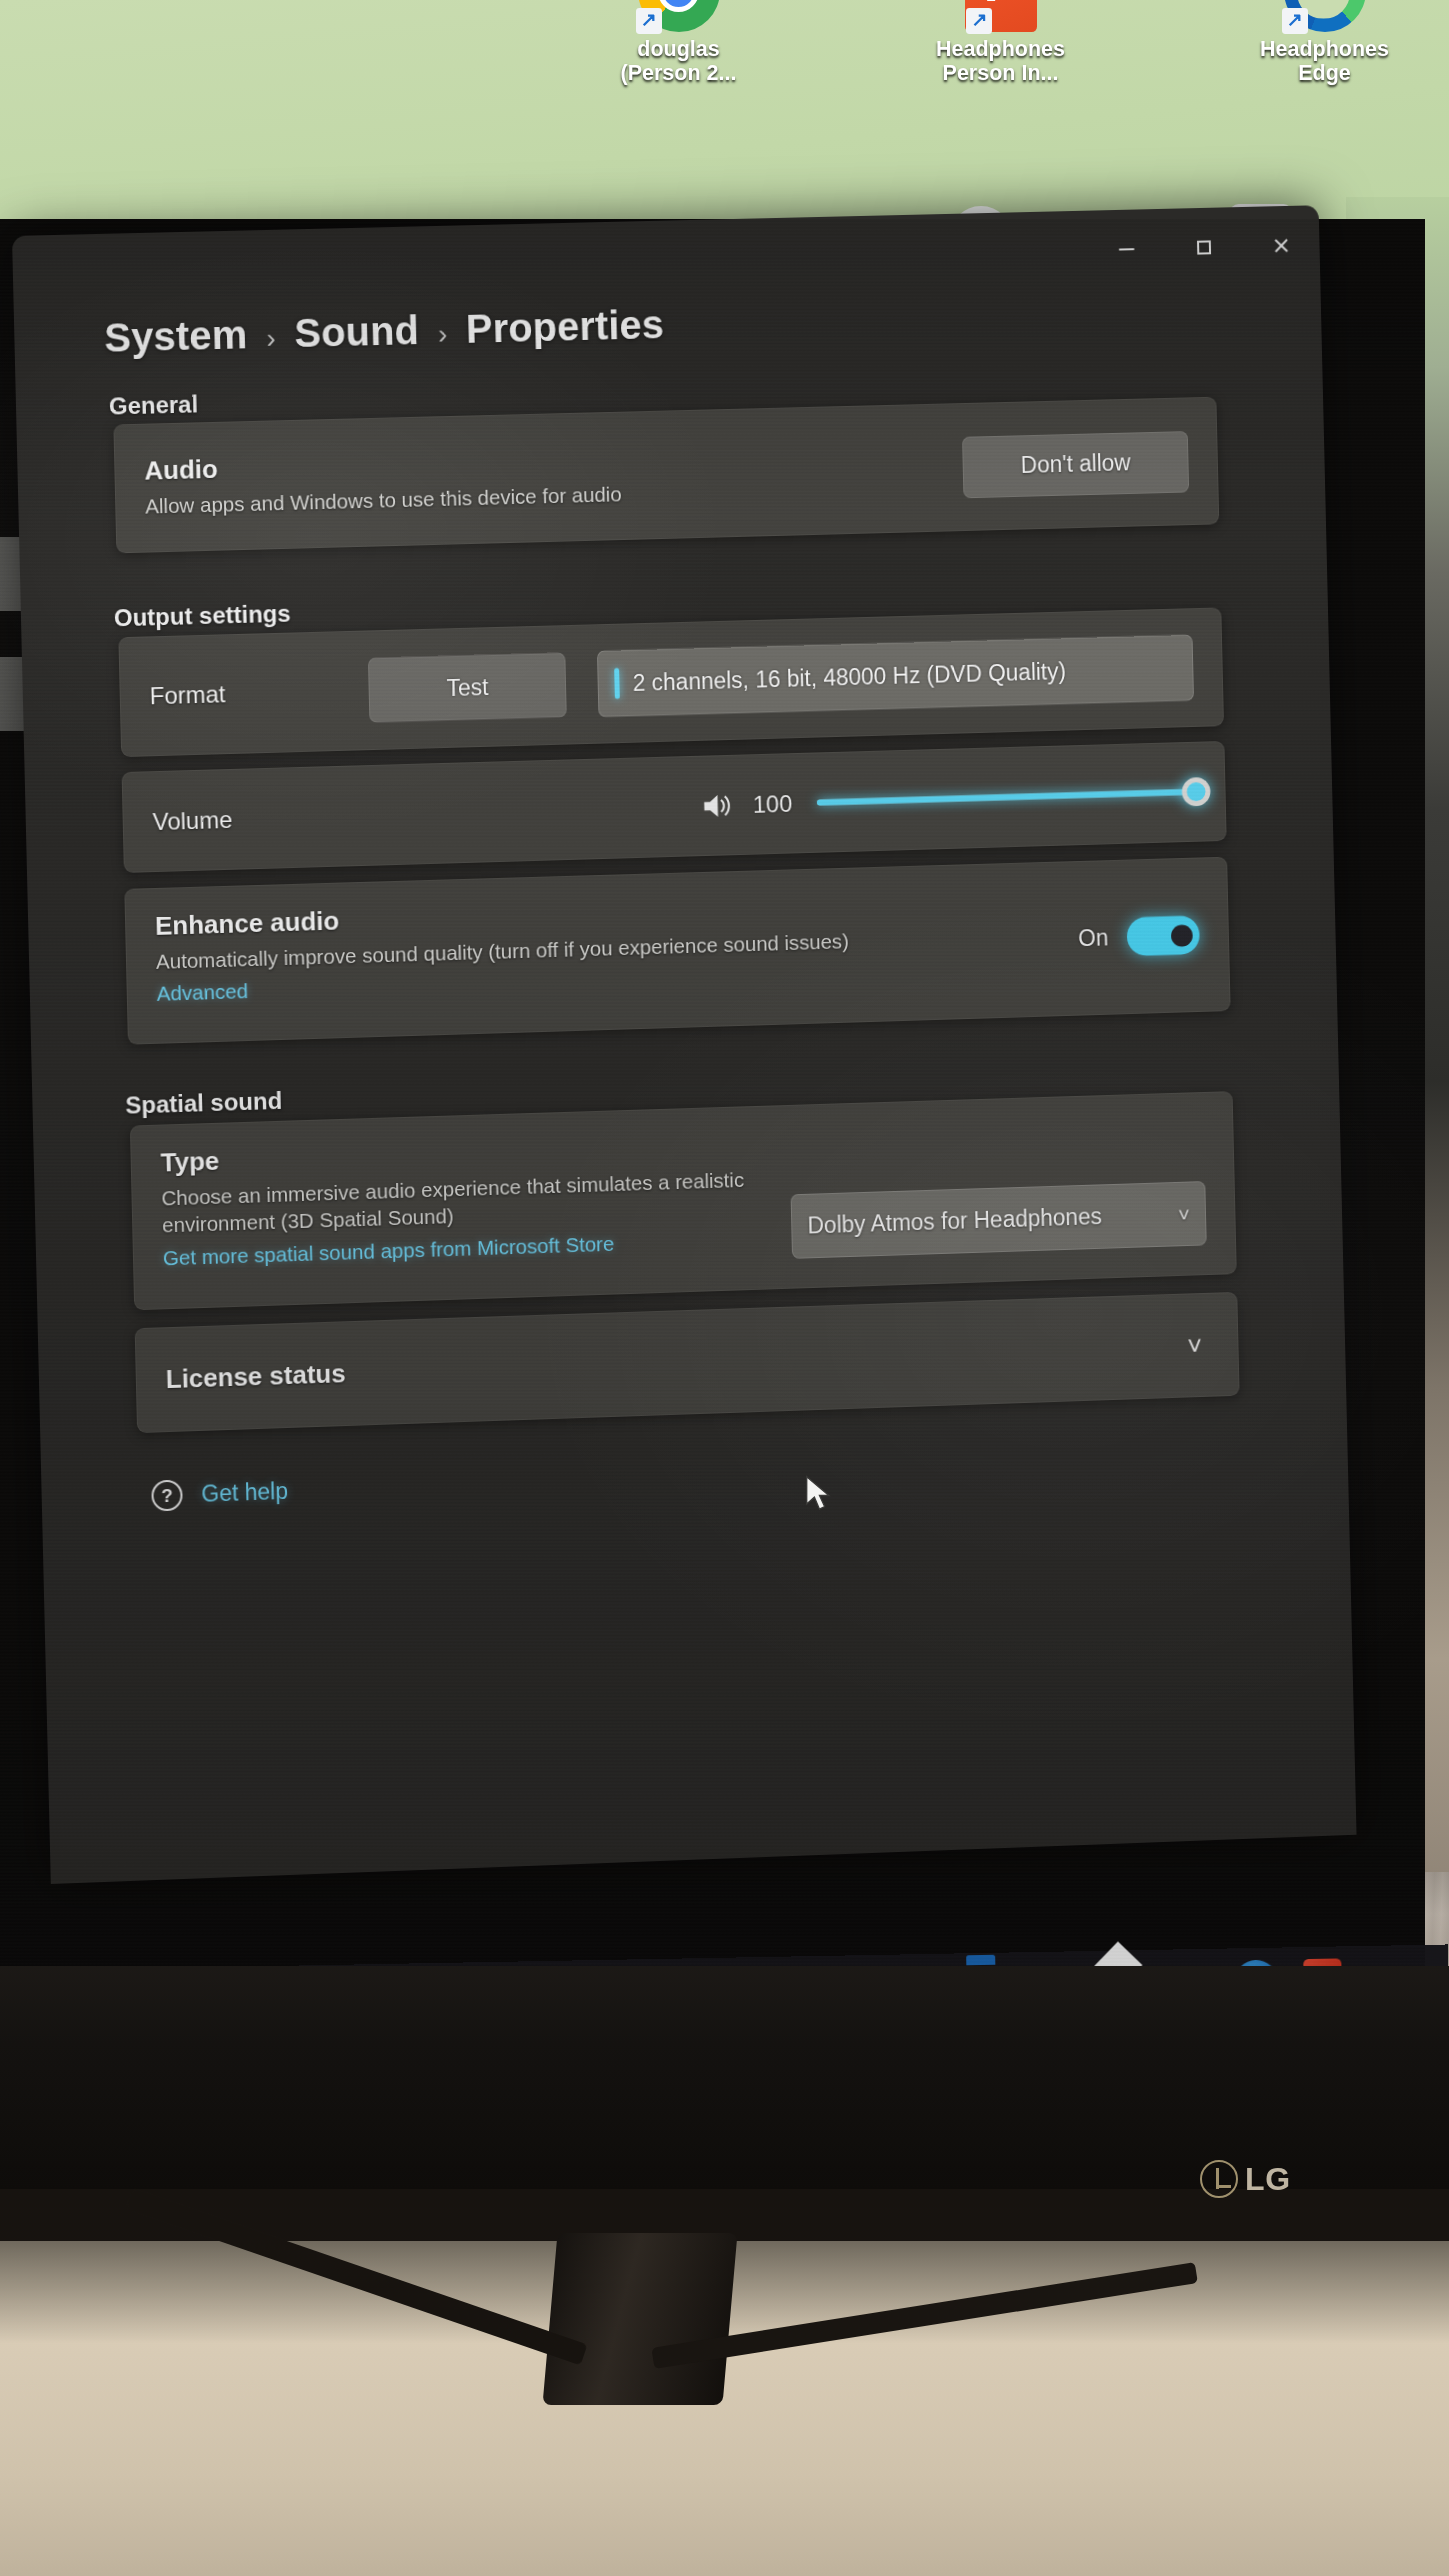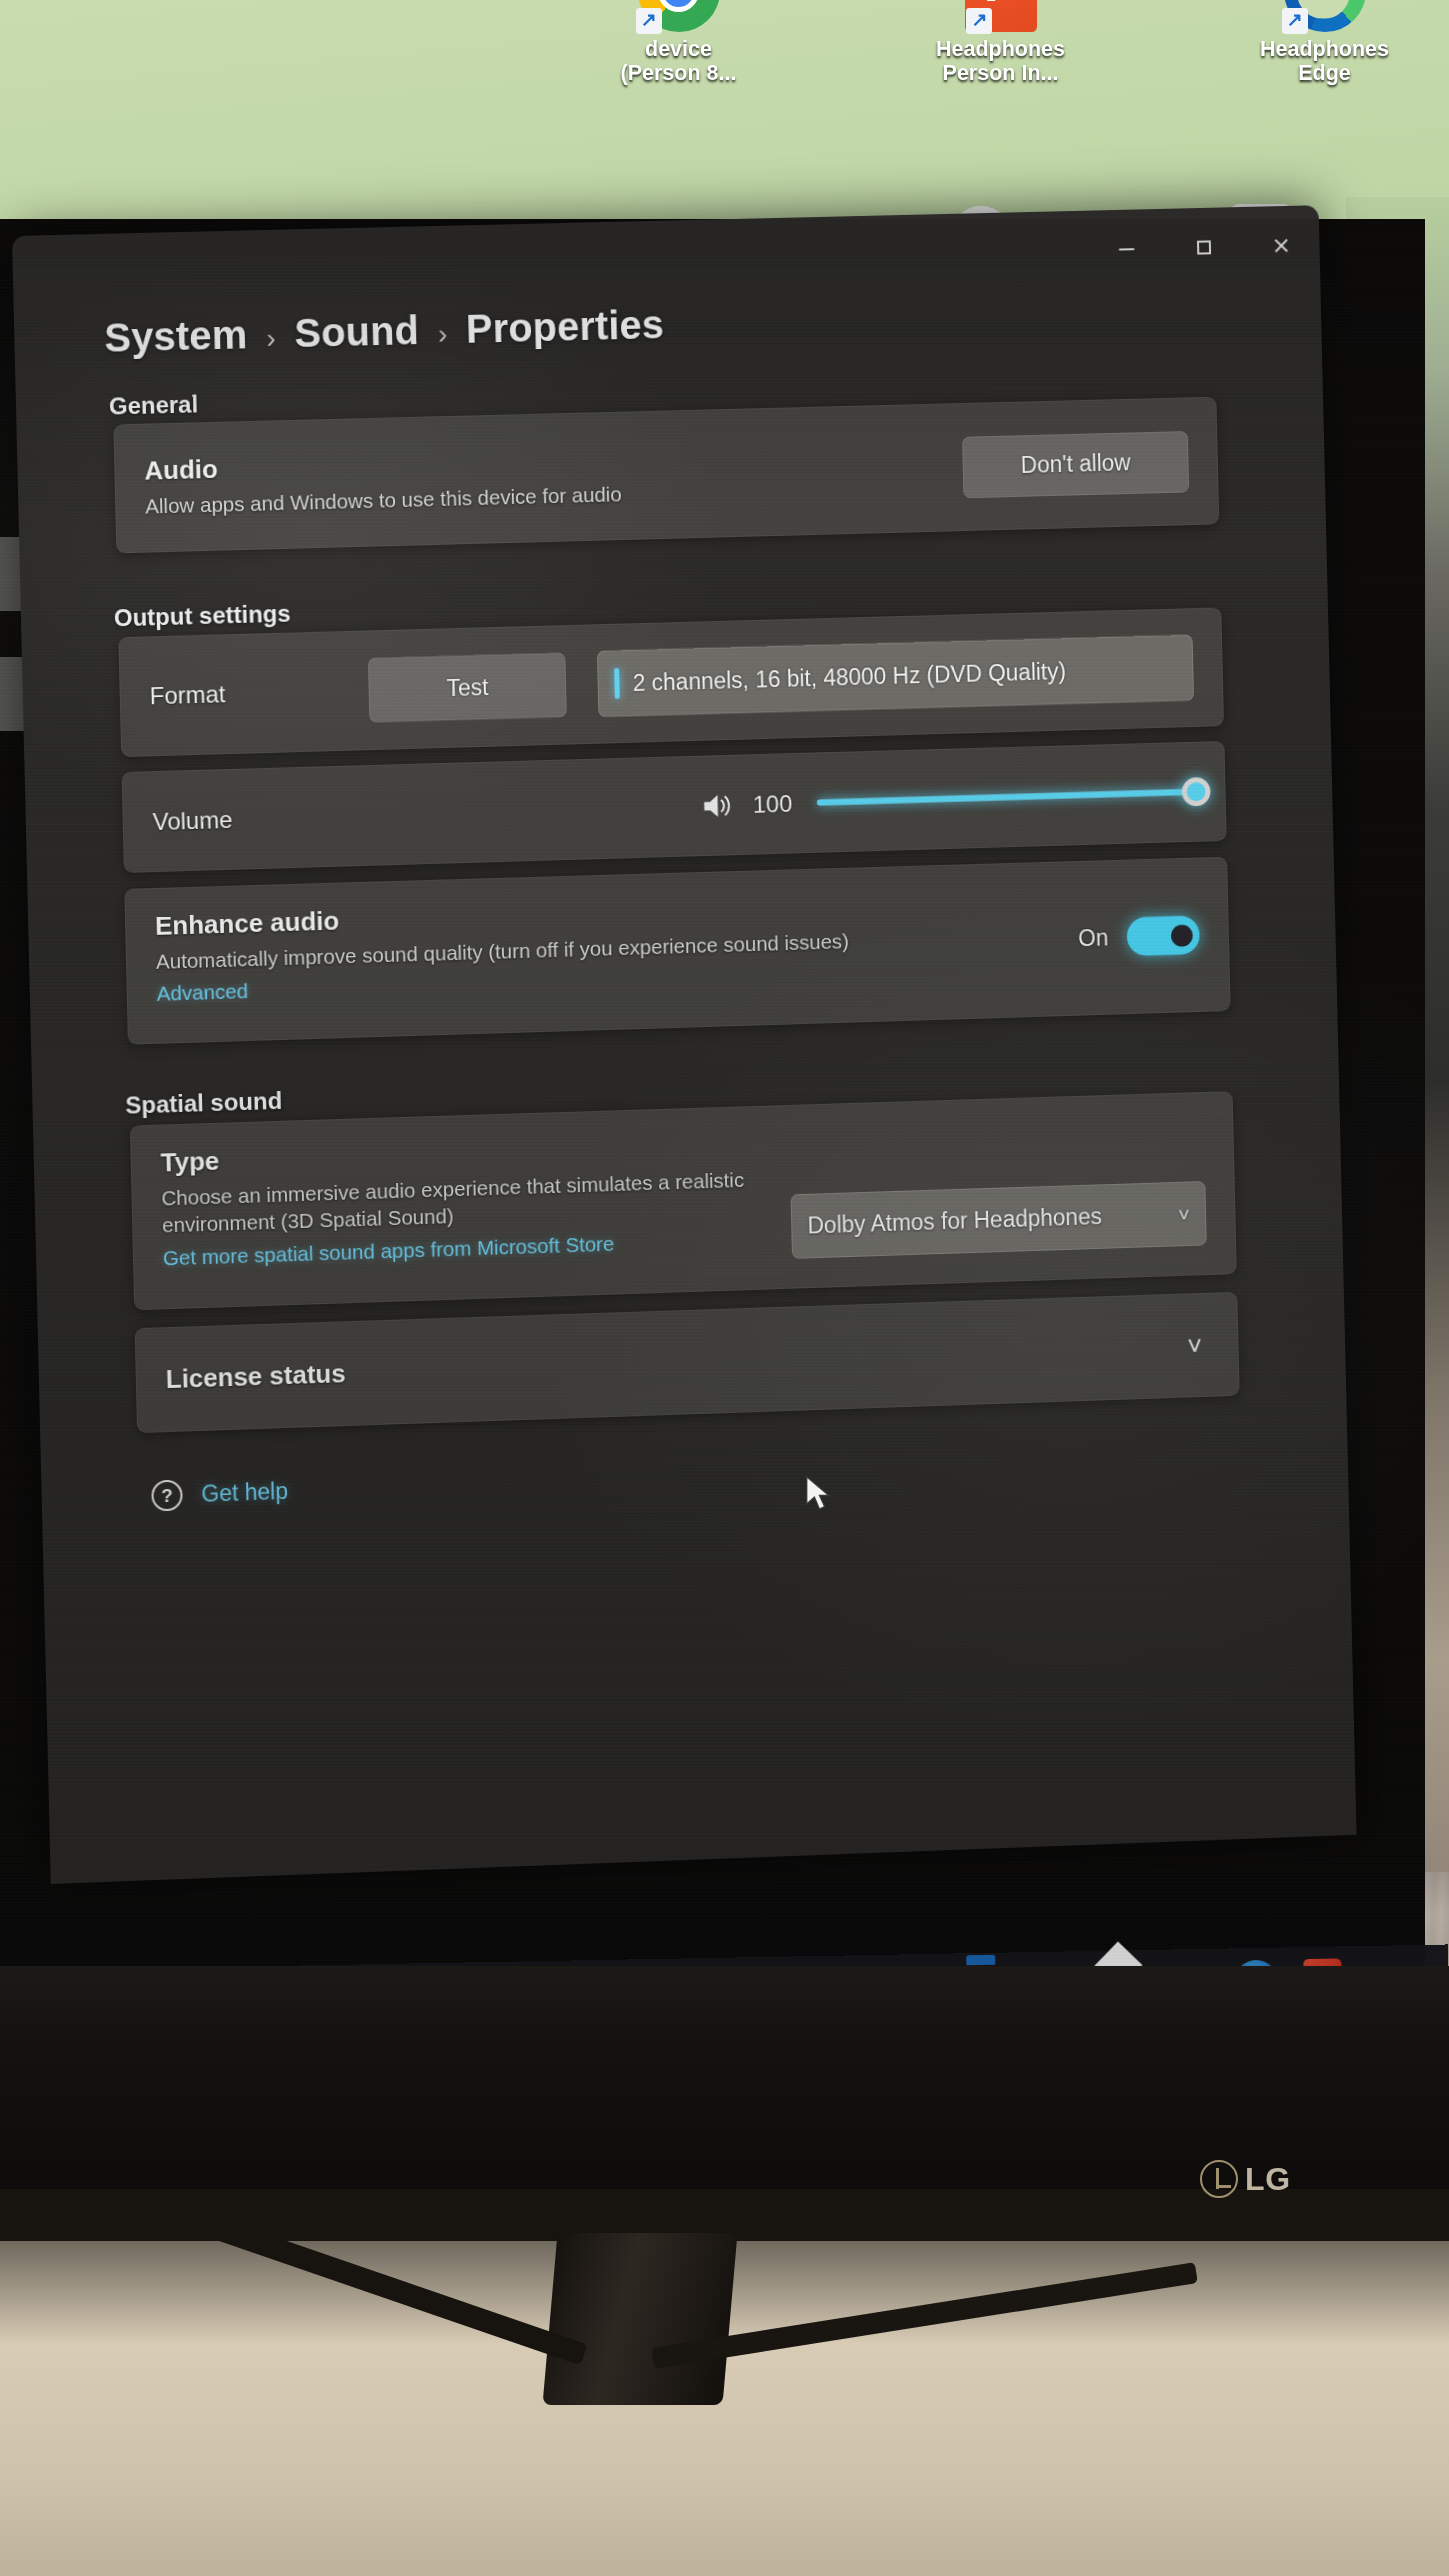--- a/index.html
+++ b/index.html
@@ -389,22 +389,22 @@
   <div class="screen">
 
     <div class="desktop-icons">
 
       <div class="dicon" style="left:597px; top:-50px;">
         <div class="glyph">
           <div class="chrome-ball"></div>
           <div class="shortcut-arrow">↗</div>
         </div>
         <div class="label">
-          <div>device</div>
-          <div>(Person 8...</div>
+          <div>douglas</div>
+          <div>(Person 2...</div>
         </div>
       </div>
 
       <div class="dicon" style="left:919px; top:-50px;">
         <div class="glyph">
           <div class="ppt-tile"></div>
           <div class="shortcut-arrow" style="left:6.9px;">↗</div>
         </div>
         <div class="label">
           <div>Headphones</div>

